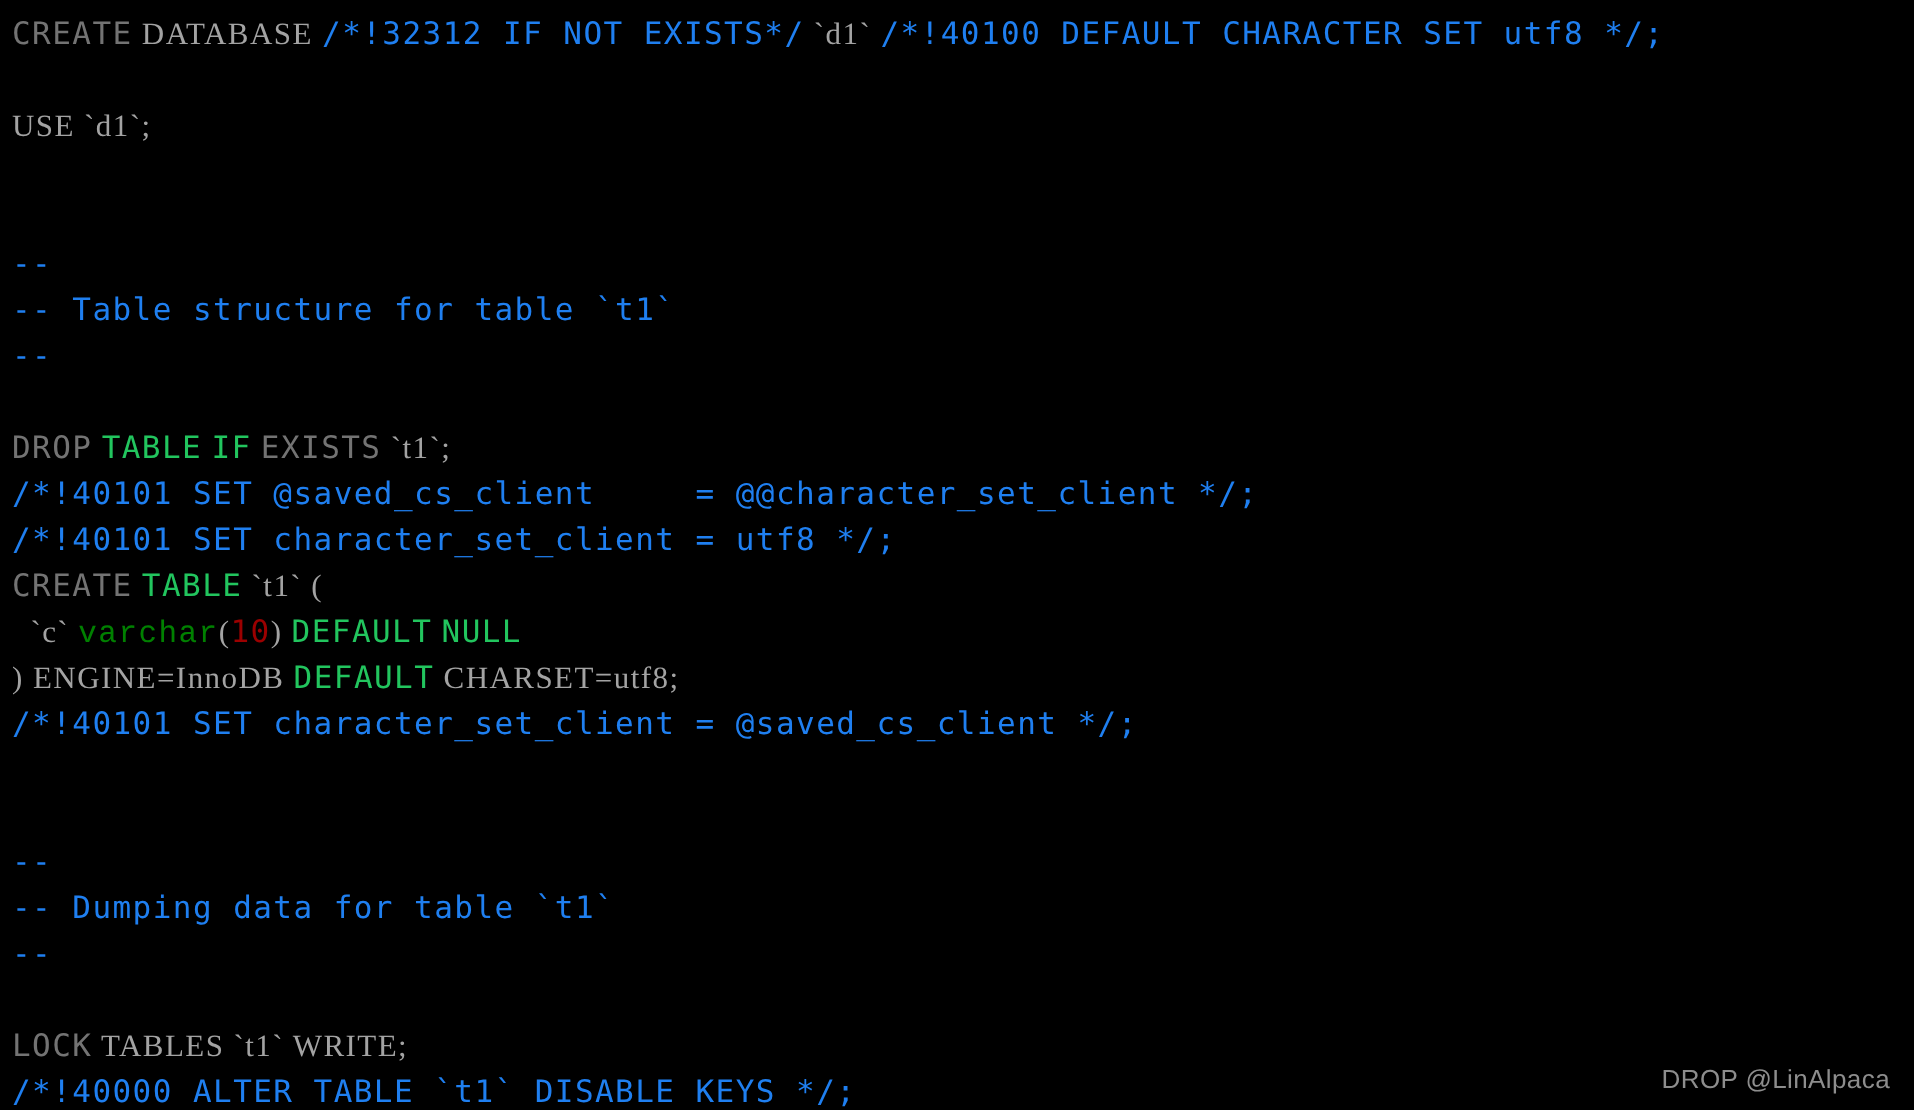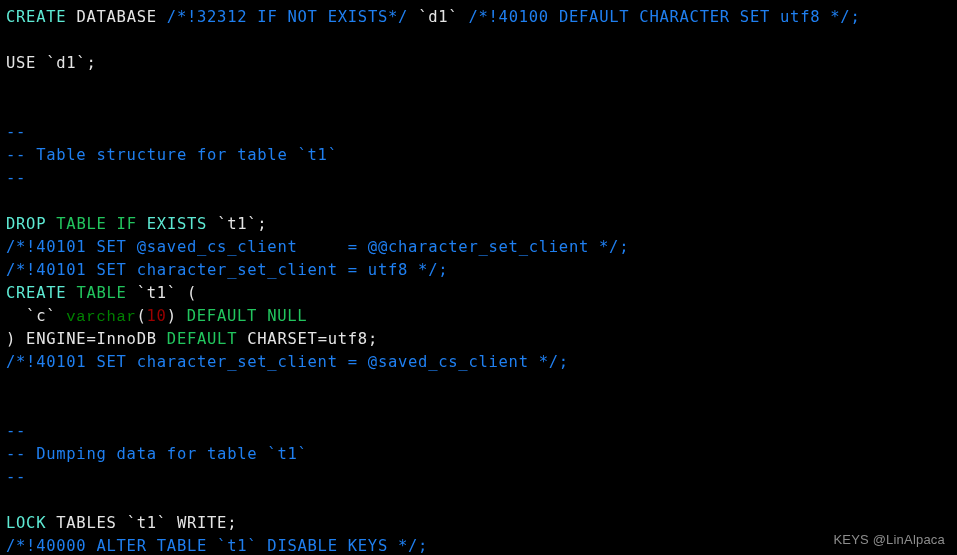--- a/index.html
+++ b/index.html
@@ -25,35 +25,35 @@
     line-height: 23px;
     letter-spacing: 0.72px;
     white-space: pre;
     color: #f2f2f2;
   }
   .line {
     height: 23px;
     white-space: pre;
   }
   
-  .kw      { color: #5eead4; }   
+  .kw      { color: #737373; }   
   .kw2     { color: #22c55e; }   
-  .plain   { color: #e5e5e5; }   
+  .plain   { color: #a3a3a3; font-family: Liberation Serif, serif; }   
   .cmt     { color: #1f7ff0; }   
   .type    { color: #008000; font-family: Liberation Mono, monospace; }   
   .num     { color: #9c0000; }   
   #watermark {
     position: absolute;
     right: 12px;
     bottom: 8px;
     color: #8d8d8d;
     font-family: "Liberation Sans", sans-serif;
     font-size: 13px;
     letter-spacing: 0.2px;
     user-select: none;
   }
 </style>
 </head>
 <body>
 
 <div id="code"><div class="line"><span class="kw">CREATE</span><span class="plain"> </span><span class="plain">DATABASE</span><span class="plain"> </span><span class="cmt">/*!32312 IF NOT EXISTS*/</span><span class="plain"> </span><span class="plain">`d1`</span><span class="plain"> </span><span class="cmt">/*!40100 DEFAULT CHARACTER SET utf8 */;</span></div><div class="line">&nbsp;</div><div class="line"><span class="plain">USE `d1`;</span></div><div class="line">&nbsp;</div><div class="line">&nbsp;</div><div class="line"><span class="cmt">--</span></div><div class="line"><span class="cmt">-- Table structure for table `t1`</span></div><div class="line"><span class="cmt">--</span></div><div class="line">&nbsp;</div><div class="line"><span class="kw">DROP</span><span class="plain"> </span><span class="kw2">TABLE</span><span class="plain"> </span><span class="kw2">IF</span><span class="plain"> </span><span class="kw">EXISTS</span><span class="plain"> </span><span class="plain">`t1`;</span></div><div class="line"><span class="cmt">/*!40101 SET @saved_cs_client     = @@character_set_client */;</span></div><div class="line"><span class="cmt">/*!40101 SET character_set_client = utf8 */;</span></div><div class="line"><span class="kw">CREATE</span><span class="plain"> </span><span class="kw2">TABLE</span><span class="plain"> </span><span class="plain">`t1` (</span></div><div class="line"><span class="plain">  `c` </span><span class="type">varchar</span><span class="plain">(</span><span class="num">10</span><span class="plain">) </span><span class="kw2">DEFAULT</span><span class="plain"> </span><span class="kw2">NULL</span></div><div class="line"><span class="plain">) ENGINE=InnoDB </span><span class="kw2">DEFAULT</span><span class="plain"> CHARSET=utf8;</span></div><div class="line"><span class="cmt">/*!40101 SET character_set_client = @saved_cs_client */;</span></div><div class="line">&nbsp;</div><div class="line">&nbsp;</div><div class="line"><span class="cmt">--</span></div><div class="line"><span class="cmt">-- Dumping data for table `t1`</span></div><div class="line"><span class="cmt">--</span></div><div class="line">&nbsp;</div><div class="line"><span class="kw">LOCK</span><span class="plain"> TABLES `t1` WRITE;</span></div><div class="line"><span class="cmt">/*!40000 ALTER TABLE `t1` DISABLE KEYS */;</span></div></div>
 
-<div id="watermark">KEYS @LinAlpaca</div>
+<div id="watermark">DROP @LinAlpaca</div>
 
 </body></html>

